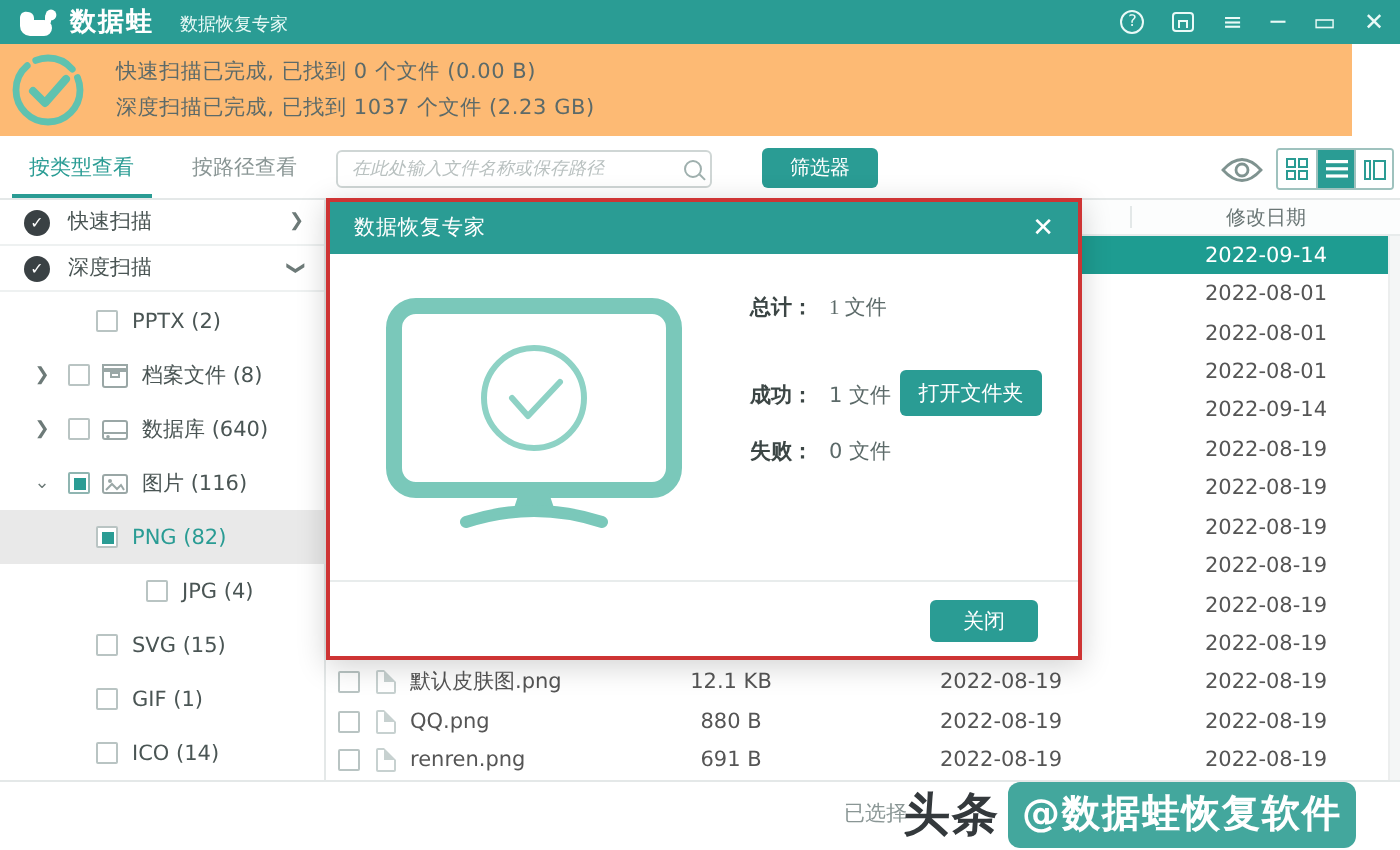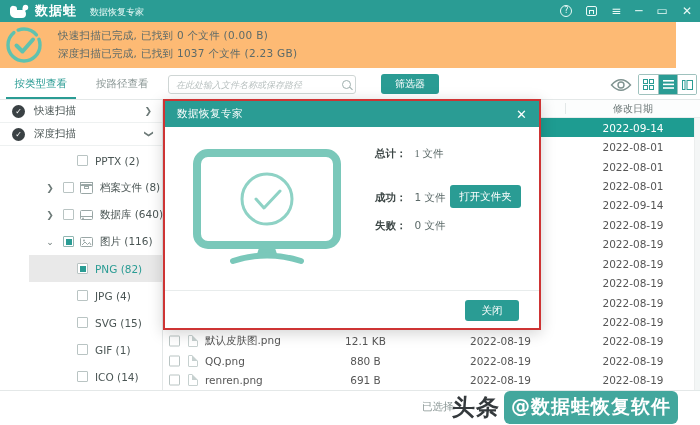--- a/index.html
+++ b/index.html
@@ -41,21 +41,21 @@
   .seg-cell:first-child { border-left:none; }
   .seg-cell.active { background:#2a9c94; }
 
   
   .sidebar { position:absolute; left:0; top:100px; width:163px; height:290px; border-right:1px solid #e4e8e8; background:#fff; }
   .scan-row { height:23px; display:flex; align-items:center; padding:0 10px 0 12px; border-bottom:1px solid #eef1f1; cursor:pointer; }
   .scan-check { width:13px; height:13px; background:#3a4144; border-radius:50%; color:#fff; font-size:8px; display:flex; align-items:center; justify-content:center; flex:0 0 auto; }
   .scan-label { font-size:10.5px; color:#4a5554; margin-left:9px; }
   .scan-chev { margin-left:auto; color:#6d7a78; font-size:9px; }
   .tree { position:absolute; left:0; top:47px; width:163px; }
-  .tree-item { height:27px; display:flex; align-items:center; cursor:pointer; position:relative;margin-left:29px; }
+  .tree-item { height:27px; display:flex; align-items:center; cursor:pointer; position:relative; }
   .tree-item.selected { background:#e9e9e9; }
   .tree-item.selected .tlabel { color:#2a9c94; }
   .chev { color:#6d7a78; font-size:9px; width:10px; text-align:center; }
   .cb { width:11px; height:11px; border:1px solid #b9c4c3; border-radius:1px; background:#fff; position:relative; flex:0 0 auto; }
   .cb.partial::after, .cb.checked::after { content:""; position:absolute; left:1.5px; top:1.5px; right:1.5px; bottom:1.5px; background:#2a9c94; }
   .cb.partial { border-color:#8fb5b1; }
   .ticon { width:13px; height:12px; margin-left:6px; display:flex; flex:0 0 auto; }
   .tlabel { font-size:10.5px; color:#4a5554; margin-left:7px; white-space:nowrap; }
 
   .back-btn-wrap { position:absolute; left:0; top:390px; width:163px; height:35px; background:#fff; border-top:1px solid #e4e8e8; }
@@ -234,21 +234,21 @@
               <circle cx="4" cy="4.5" r="1" fill="#9aa7a6"></circle>
               <path d="M2 9 l3 -3 l2.5 2.5 l2 -2 l1.5 2.5" fill="none" stroke="#9aa7a6"></path>
             </svg>
           </span>
           <span class="tlabel">图片 (116)</span>
         </div>
         <div class="tree-item selected" style="padding-left: 48px;">
           <span class="cb checked" style="margin-left:0px"></span>
           <span class="tlabel">PNG (82)</span>
         </div>
-        <div class="tree-item" style="padding-left: 48px;">
+        <div class="tree-item" style="padding-left: 73px;">
           <span class="cb empty" style="margin-left:0px"></span>
           <span class="tlabel">JPG (4)</span>
         </div>
         <div class="tree-item" style="padding-left: 48px;">
           <span class="cb empty" style="margin-left:0px"></span>
           <span class="tlabel">SVG (15)</span>
         </div>
         <div class="tree-item" style="padding-left: 48px;">
           <span class="cb empty" style="margin-left:0px"></span>
           <span class="tlabel">GIF (1)</span>

